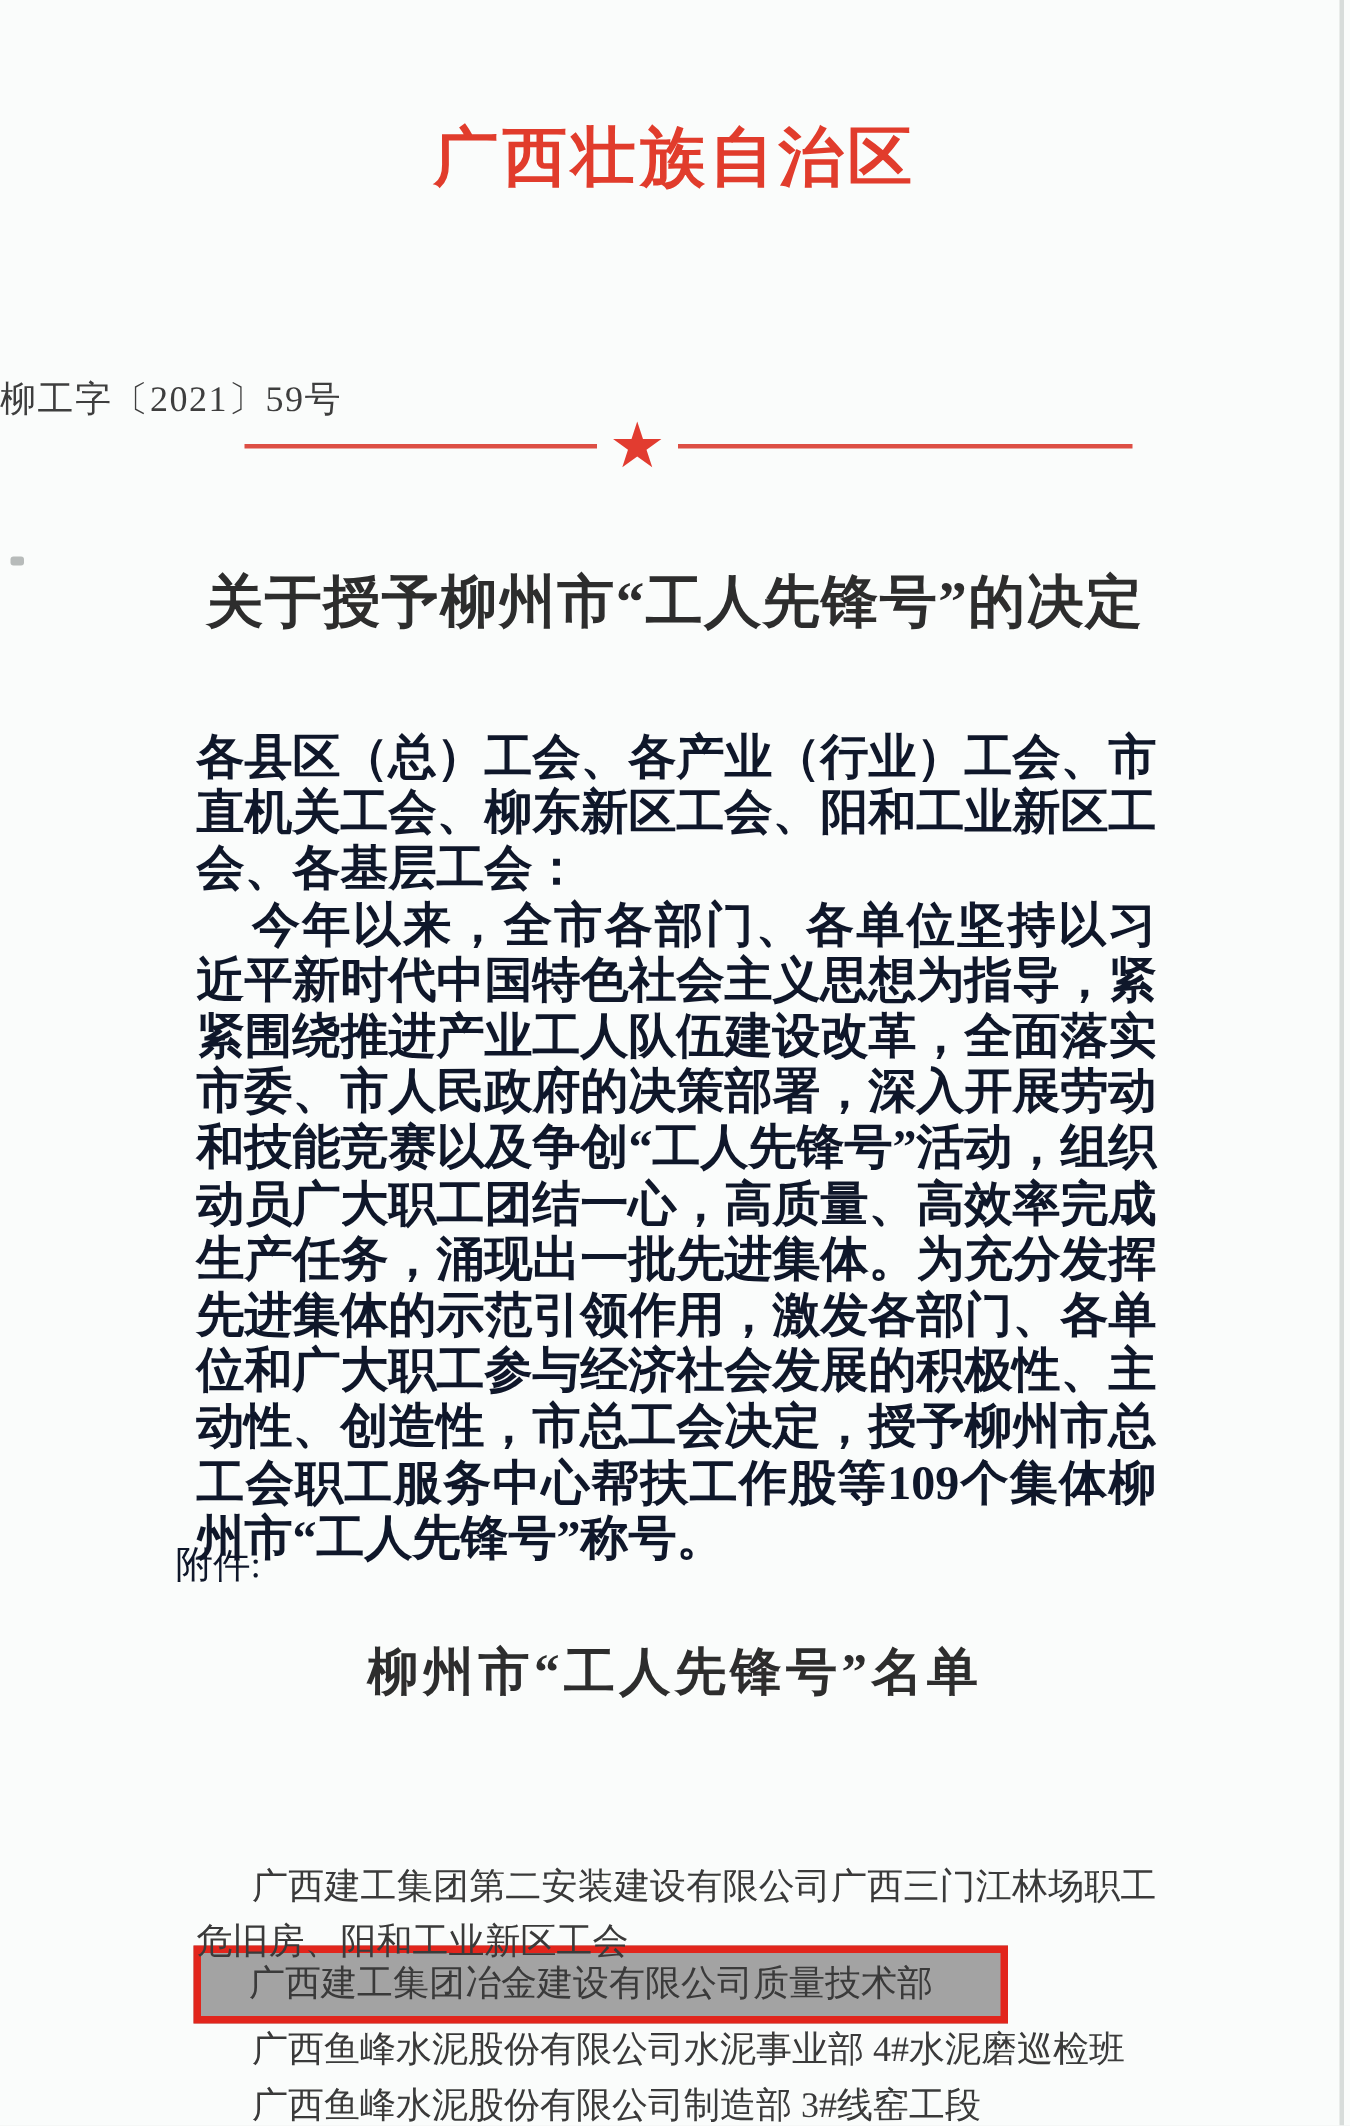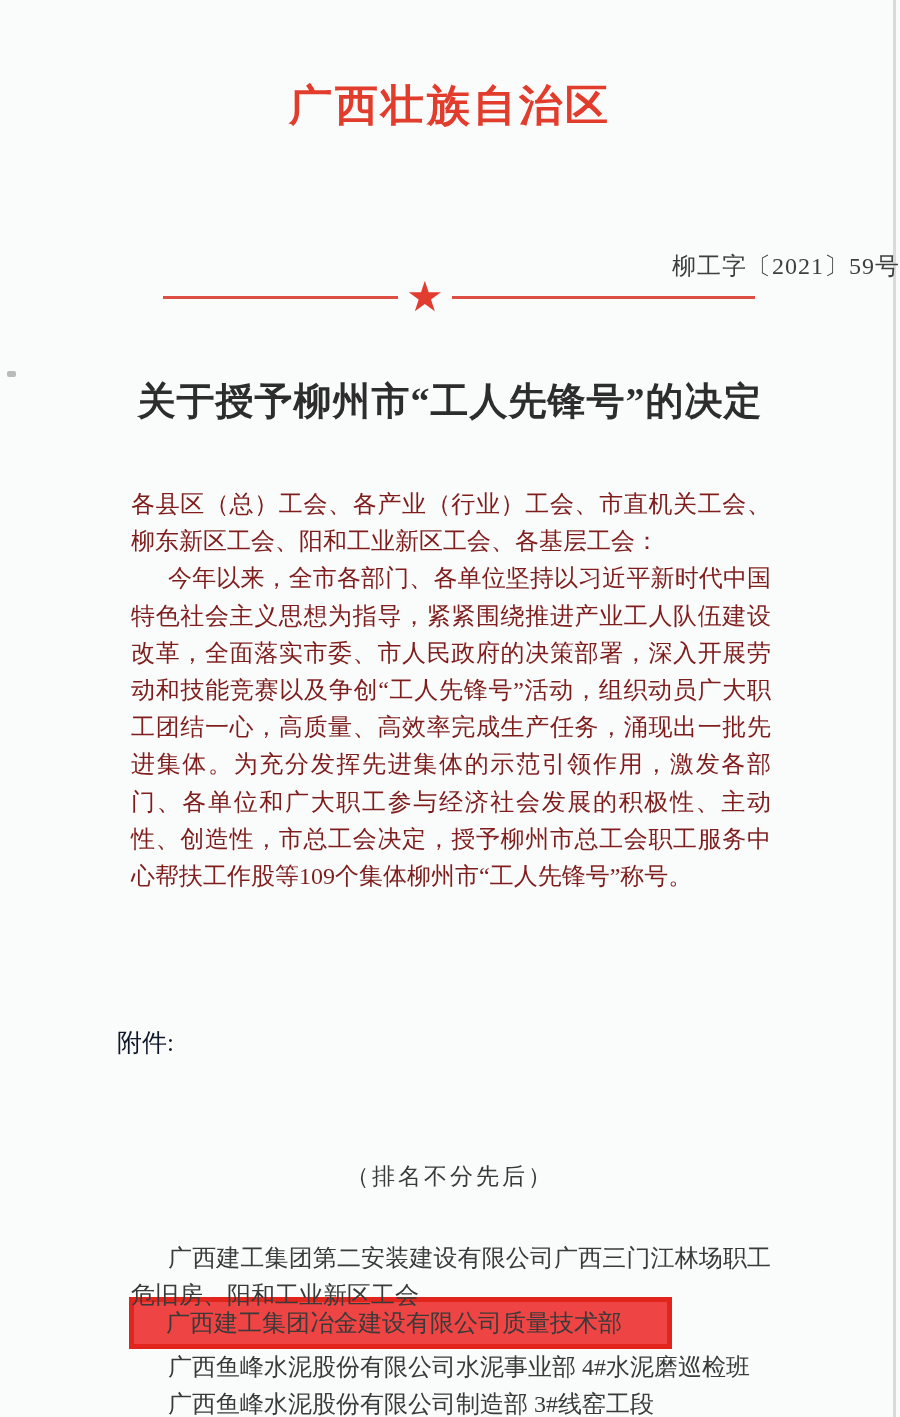--- a/index.html
+++ b/index.html
@@ -48,21 +48,21 @@
     text-align: center;
     font-size: 69px;
     font-weight: 900;
     color: #e13c2c;
     line-height: 1.25;
     letter-spacing: 0px;
   }
   .doc-number {
     position: absolute;
     top: 250px; left: 0; right: 0;
-    text-align: right;
+    text-align: left;
     font-size: 24px;
     color: #3e3e3e;
     letter-spacing: 1px;
   }
   .rule {
     position: absolute;
     top: 277px;
     left: 163px;
     width: 592px;
     height: 40px;
@@ -87,24 +87,25 @@
     font-size: 38px;
     font-weight: bold;
     color: #2d2d2d;
     letter-spacing: 1px;
   }
   .body-text {
     position: absolute;
     left: 131px;
     top: 486px;
     width: 640px;
-    font-size: 24px;
+    font-size: 32px;
     line-height: 37.2px;
-    color: #7f1d1d;
+    color: #0f172a;
     text-align: justify;
+    font-weight: bold;
   }
   .body-text p { margin: 0; }
   .para { text-indent: 37px; }
   .attachment-label {
     position: absolute;
     left: 117px;
     top: 1026px;
     font-size: 25px;
     color: #0f172a;
   }
@@ -135,21 +136,21 @@
     line-height: 36.6px;
     color: #3a3a3a;
     text-align: justify;
   }
   .name-list p { margin: 0; text-indent: 37px; }
   .highlight-box {
     border: 5px solid #e2251c;
     width: 533px;
     margin: -16px 0 0 -2px;
     padding: 5px 0;
-    background: #ef4444;
+    background: #a3a3a3;
   }
   .highlight-box p {
     line-height: 32px;
     text-indent: 32px;
   }
 </style>
 </head>
 <body>
 
 <div class="page">
@@ -170,22 +171,22 @@
 
   <h2 class="decision-title">关于授予柳州市“工人先锋号”的决定</h2>
 
   <div class="body-text">
     <p class="salutation">各县区（总）工会、各产业（行业）工会、市直机关工会、柳东新区工会、阳和工业新区工会、各基层工会：</p>
     <p class="para">今年以来，全市各部门、各单位坚持以习近平新时代中国特色社会主义思想为指导，紧紧围绕推进产业工人队伍建设改革，全面落实市委、市人民政府的决策部署，深入开展劳动和技能竞赛以及争创“工人先锋号”活动，组织动员广大职工团结一心，高质量、高效率完成生产任务，涌现出一批先进集体。为充分发挥先进集体的示范引领作用，激发各部门、各单位和广大职工参与经济社会发展的积极性、主动性、创造性，市总工会决定，授予柳州市总工会职工服务中心帮扶工作股等109个集体柳州市“工人先锋号”称号。</p>
   </div>
 
   <div class="attachment-label">附件:</div>
 
+  <h3 class="names-title">柳州市“工人先锋号”名单</h3>
 
-  <div class="names-subtitle">（排名不分先后）</div>
 
   <div class="name-list">
     <p>广西建工集团第二安装建设有限公司广西三门江林场职工危旧房、阳和工业新区工会</p>
     <div class="highlight-box">
       <p>广西建工集团冶金建设有限公司质量技术部</p>
     </div>
     <p>广西鱼峰水泥股份有限公司水泥事业部 4#水泥磨巡检班</p>
     <p>广西鱼峰水泥股份有限公司制造部 3#线窑工段</p>
   </div>
 

